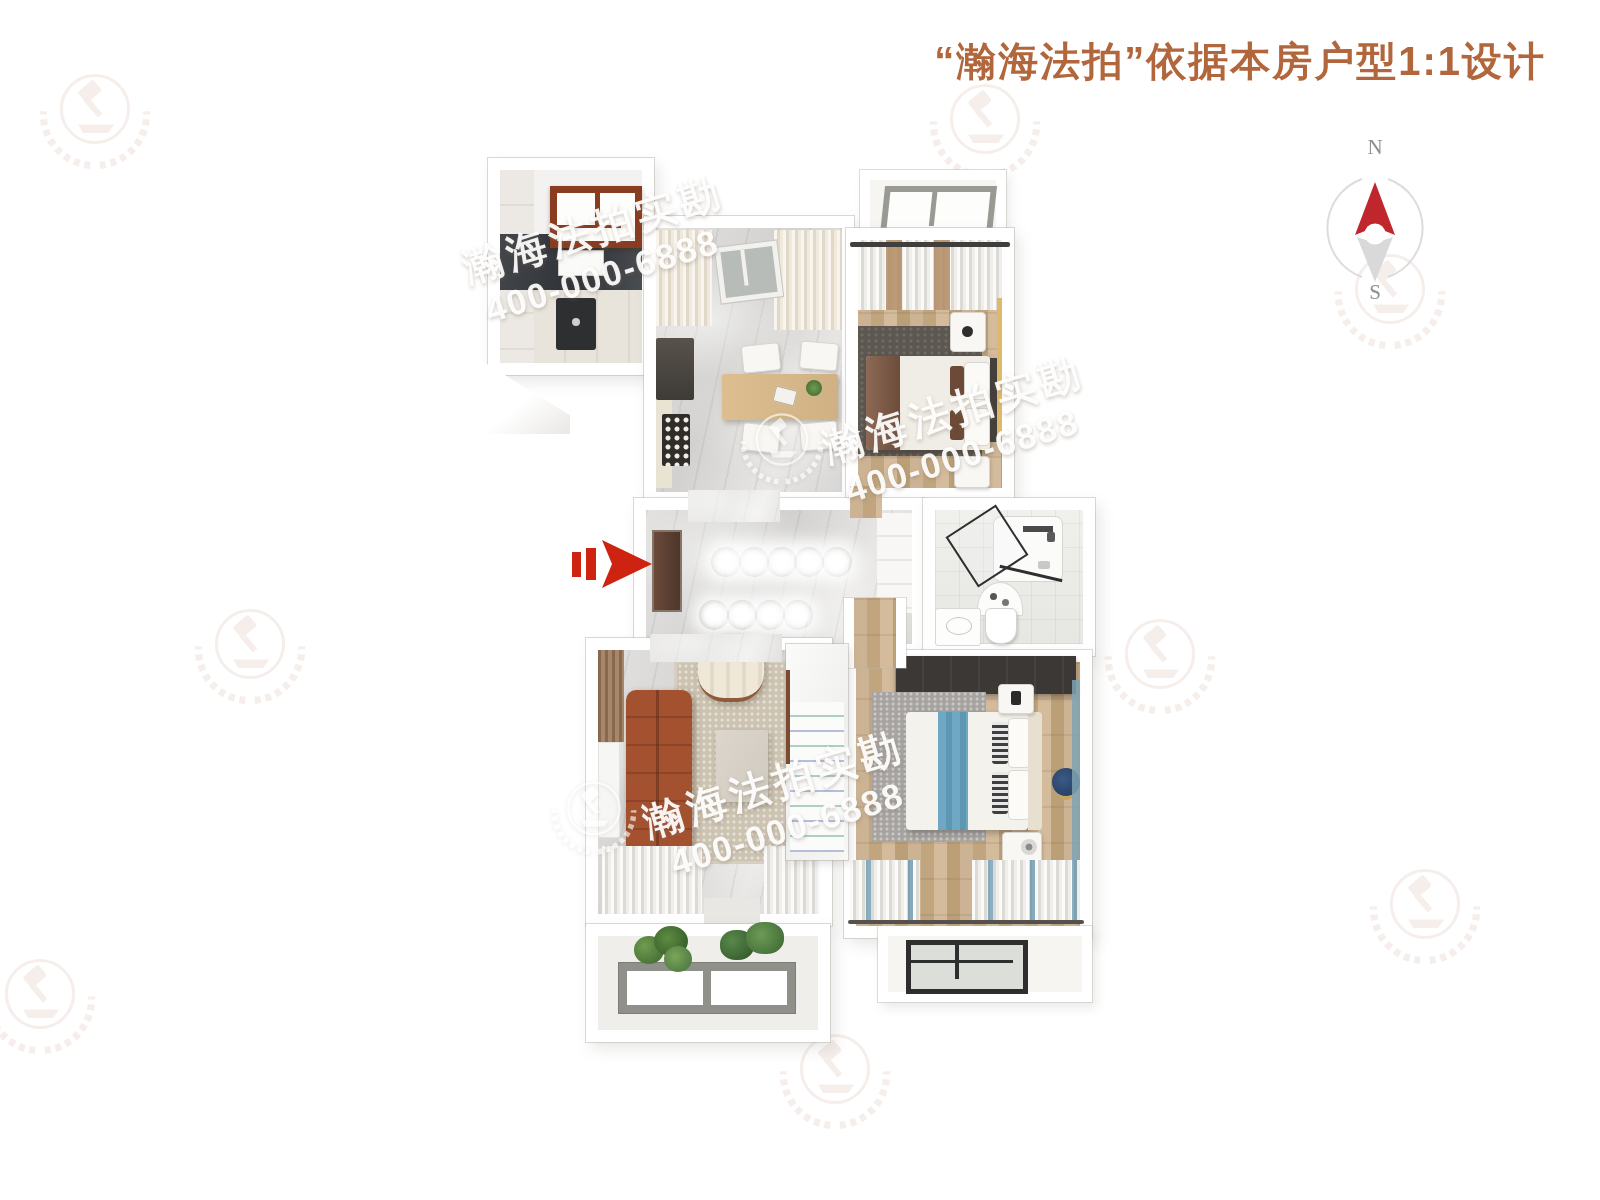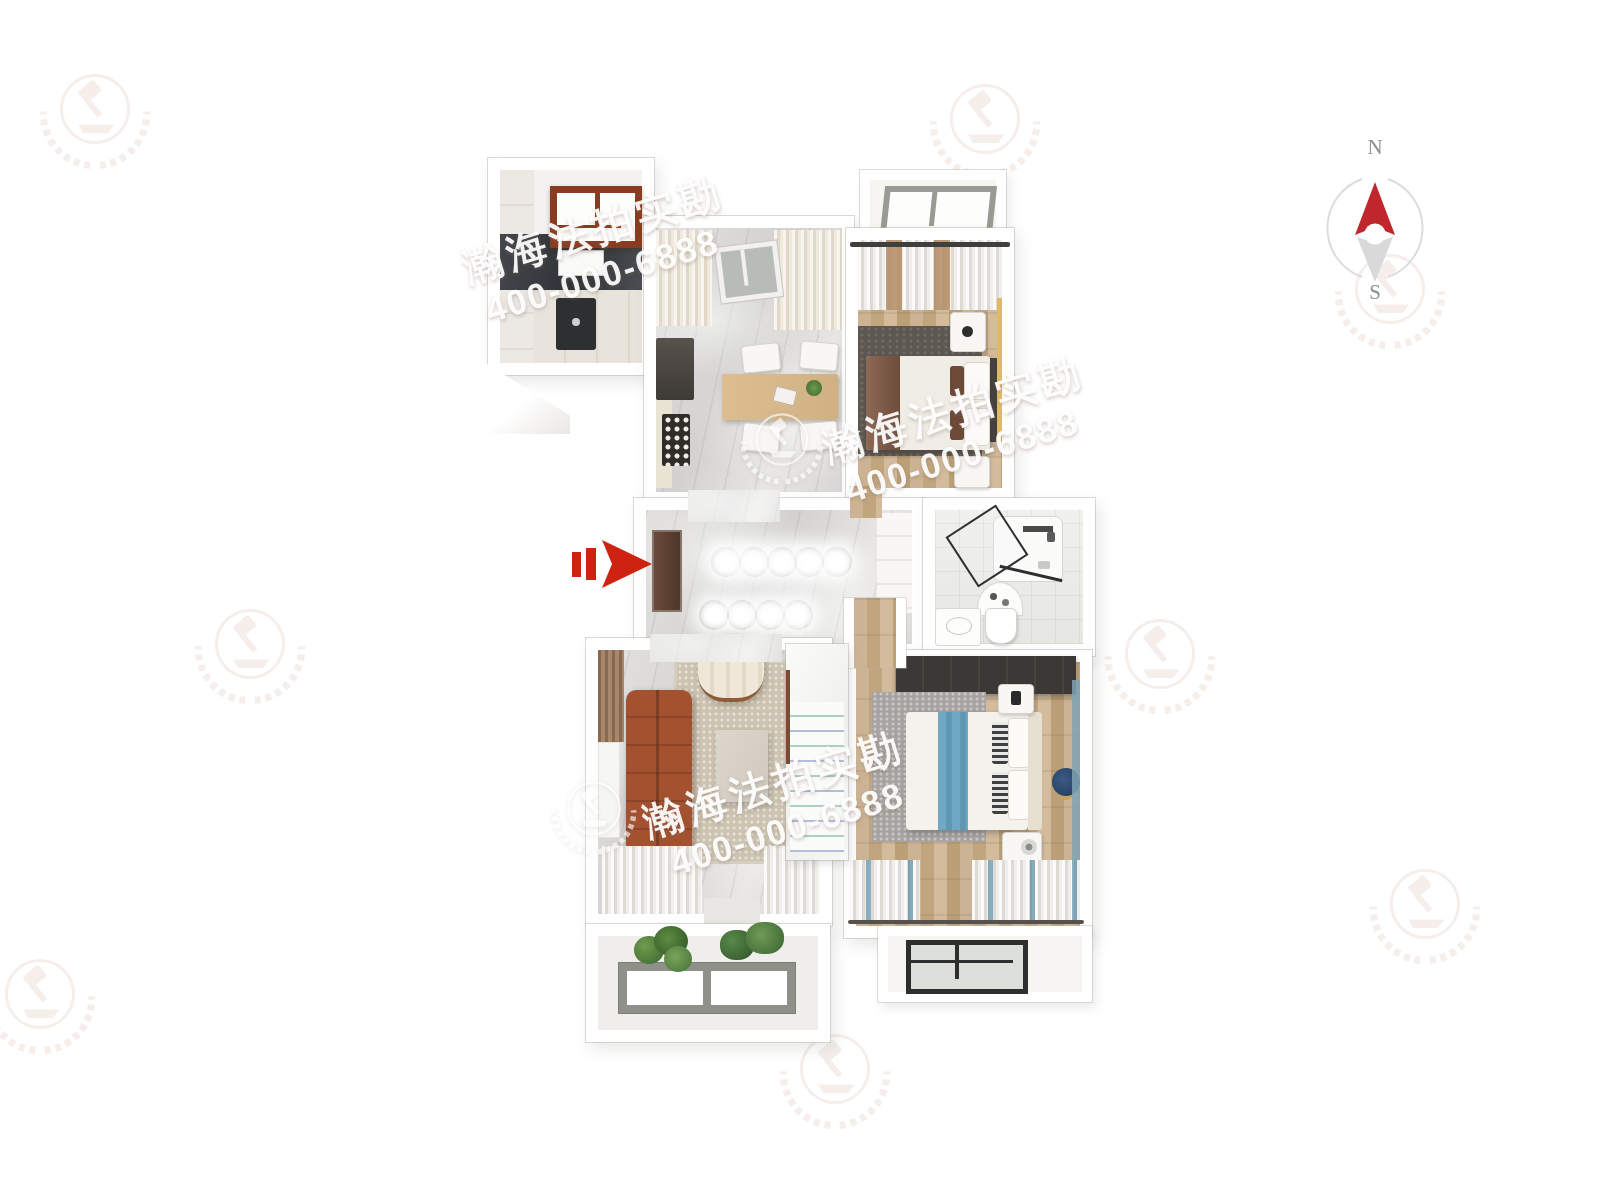--- a/index.html
+++ b/index.html
@@ -83,20 +83,21 @@
   <div class="logo faint abs" style="left:-20px;top:940px;width:120px;height:120px"><svg>
         <use href="#brandlogo"></use>
       </svg></div>
   <div class="logo faint abs" style="left:775px;top:1015px;width:120px;height:120px"><svg>
         <use href="#brandlogo"></use>
       </svg></div>
   <div class="logo faint abs" style="left:1365px;top:850px;width:120px;height:120px"><svg>
         <use href="#brandlogo"></use>
       </svg></div>
 
+  <div id="title">“瀚海法拍”依据本房户型1:1设计</div>
 
   <div class="abs" style="left:1315px;top:130px;width:120px;height:172px">
     <svg viewBox="0 0 120 172" width="120" height="172">
       <text x="60" y="24" text-anchor="middle" class="compass-label">N</text>
       <path d="M73,49 A52,52 0 0 1 73,147" fill="none" stroke="#dcdcdc" stroke-width="2"></path>
       <path d="M47,49 A52,52 0 0 0 47,147" fill="none" stroke="#dcdcdc" stroke-width="2"></path>
       <polygon points="60,52 80,105 60,97 40,105" fill="#c0272c"></polygon>
       <polygon points="60,152 78,107 60,113 42,107" fill="#d9d9d9"></polygon>
       <circle cx="60" cy="104" r="10.5" fill="#ffffff"></circle>
       <text x="60" y="169" text-anchor="middle" class="compass-label">S</text>

